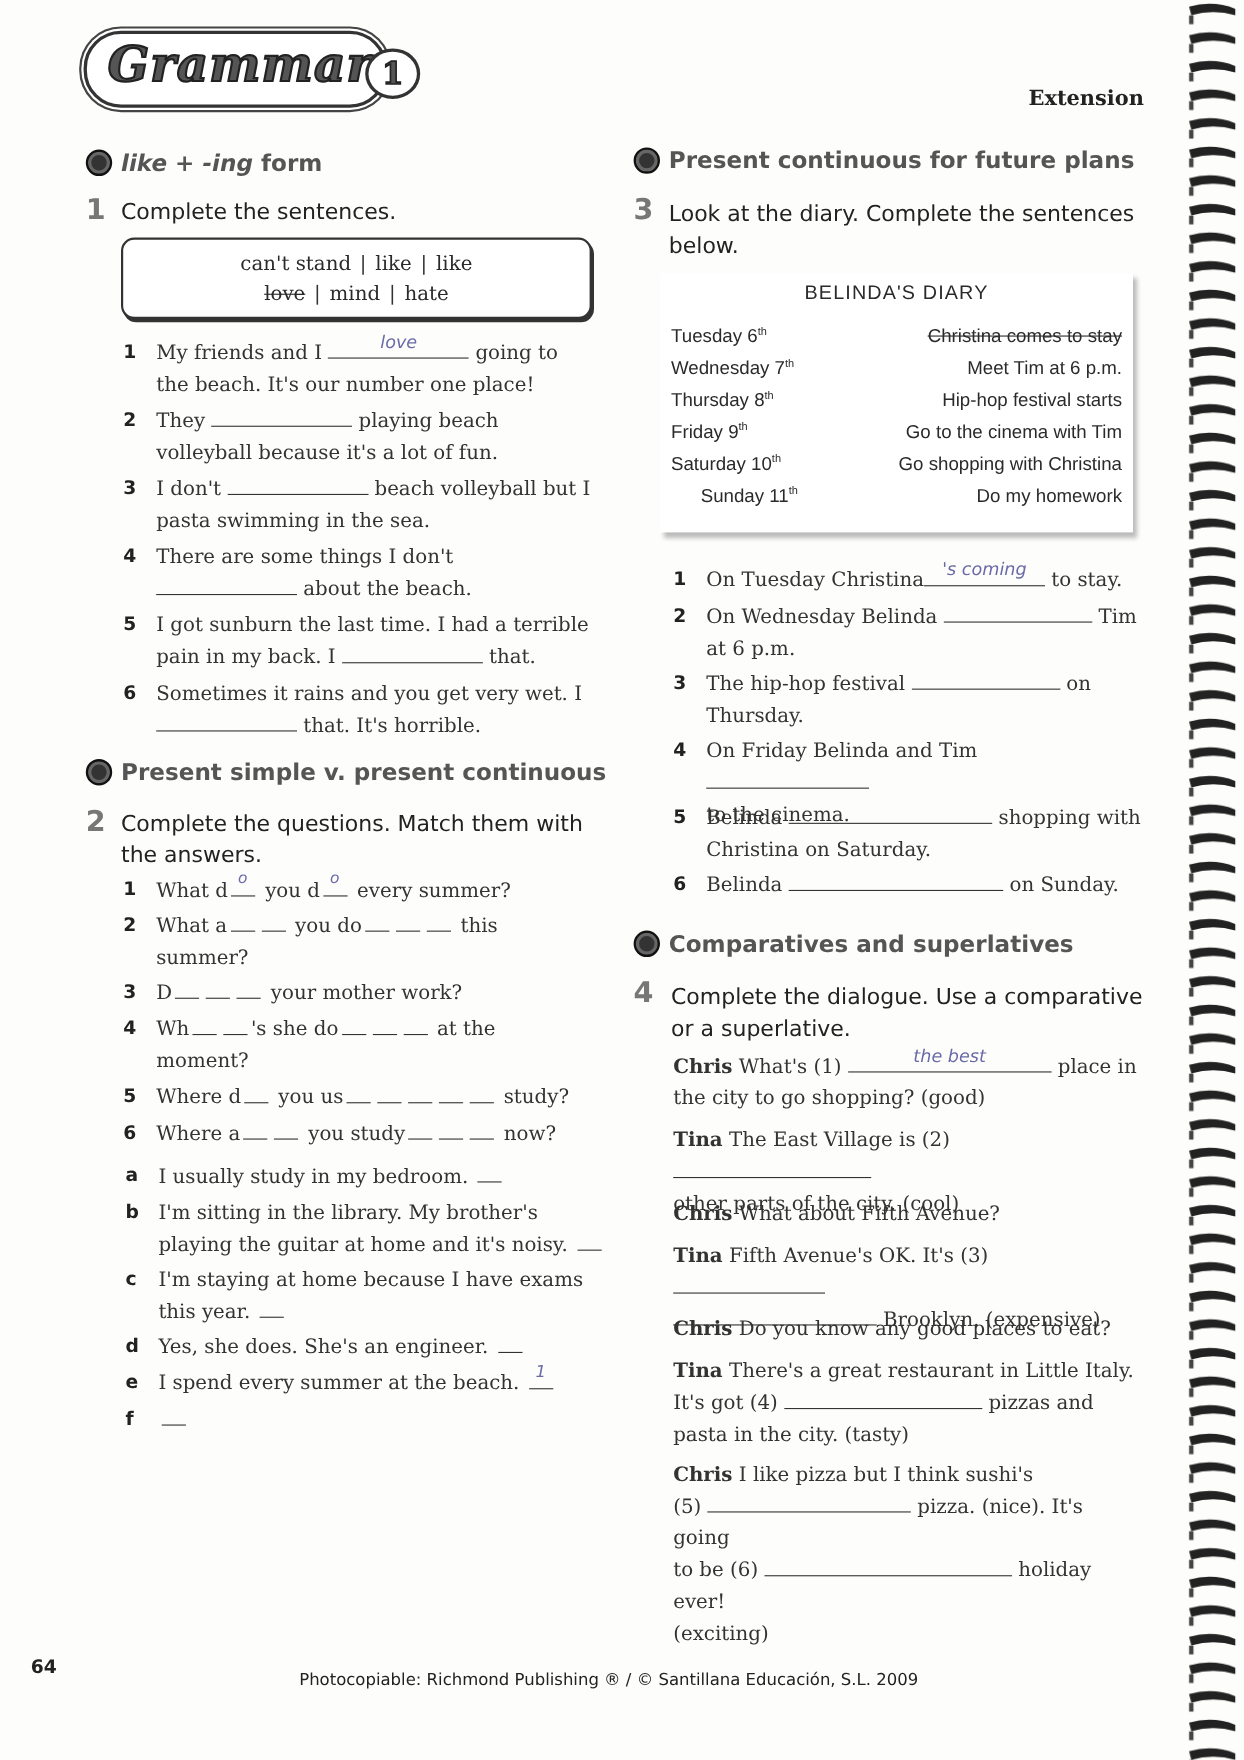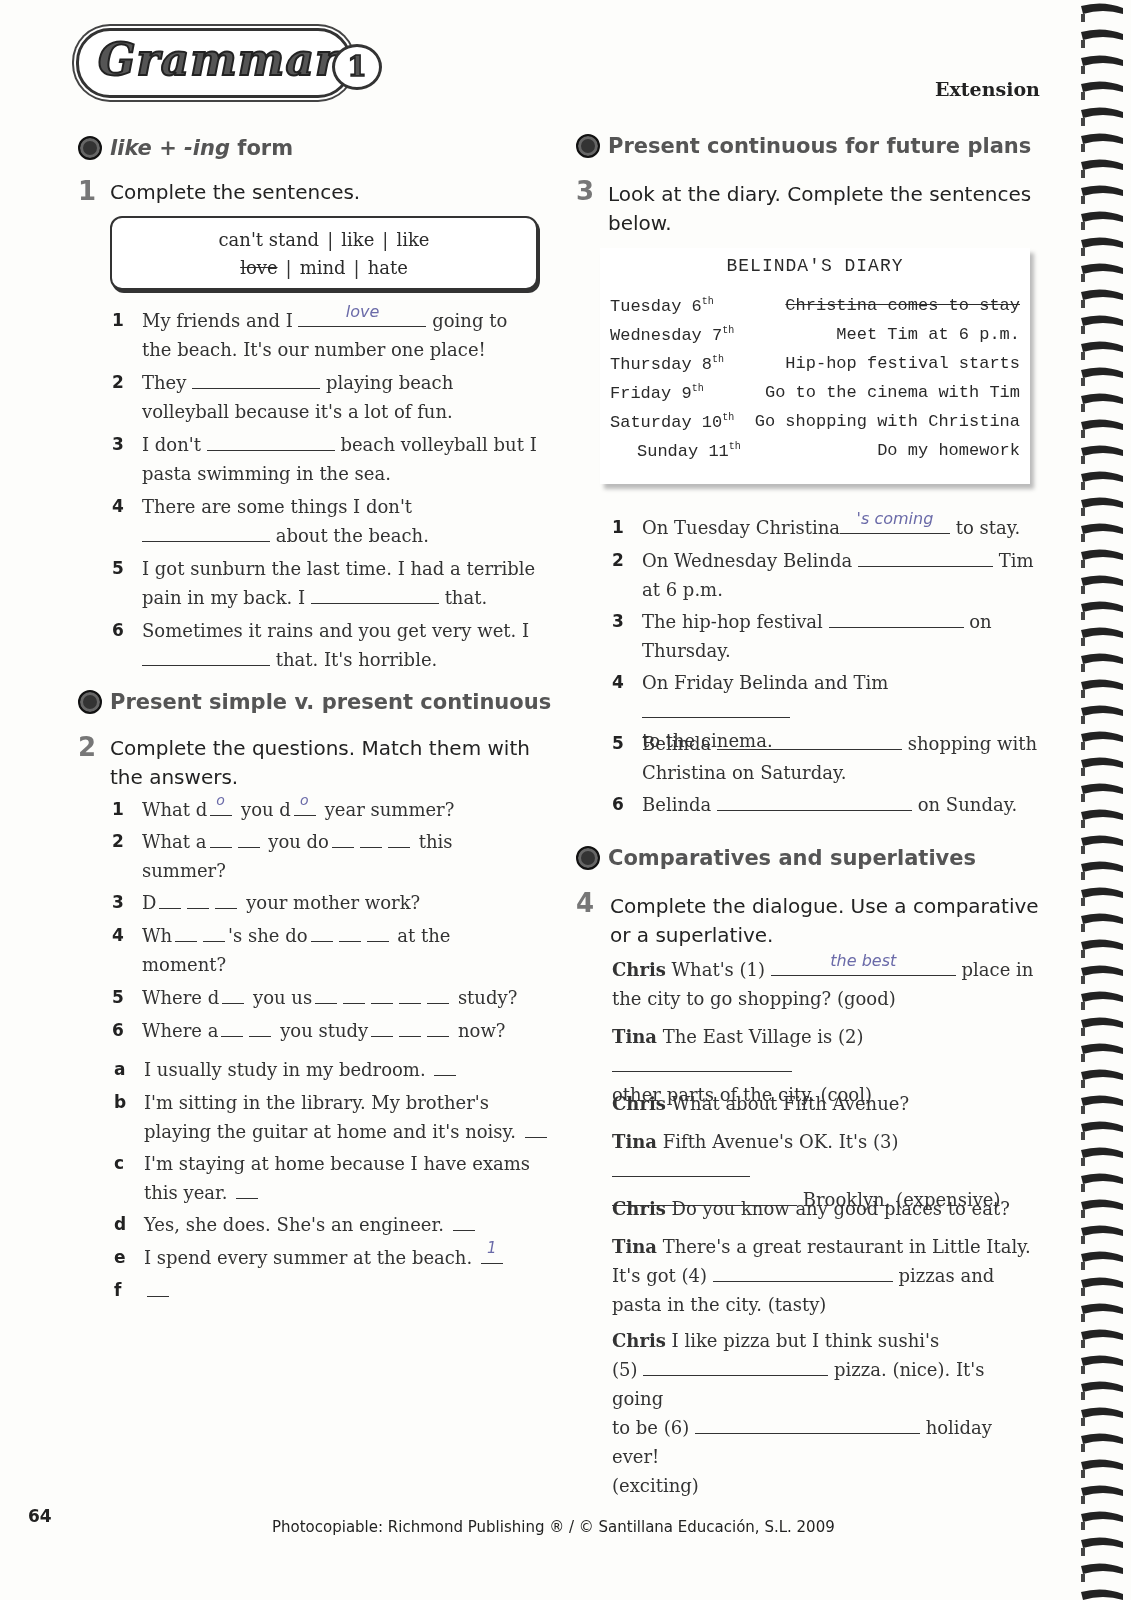--- a/index.html
+++ b/index.html
@@ -1,18 +1,18 @@
 <!DOCTYPE html>
 <html><head>
 <meta charset="utf-8">
 <style>
   html,body{margin:0;padding:0;}
   body{width:1131px;height:1600px;background:#fdfdfb;position:relative;overflow:hidden;font-family:"DejaVu Serif",serif;color:#2a2a2a;}
   .hand{font-family:"DejaVu Sans",sans-serif;font-style:italic;color:#6a6aa8;font-weight:300;}
-  .diaryfont{font-family:Liberation Mono, monospace;font-weight:300;}
+  .diaryfont{font-family:Liberation Sans, sans-serif;font-weight:300;}
   
   .badge{position:absolute;left:76px;top:28px;width:270px;height:64px;border:3px solid #333;border-radius:34px;background:#fff;box-shadow:0 0 0 2px #fff,0 0 0 4px #444;}
   .badge-text{position:absolute;left:98px;top:34px;font-family:"DejaVu Serif",serif;font-weight:bold;font-style:italic;font-size:44px;color:#555;-webkit-text-stroke:2px #222;letter-spacing:1px;}
   .badge-num{position:absolute;left:332px;top:44px;width:44px;height:40px;border:3px solid #333;border-radius:50%;background:#fff;text-align:center;font-weight:bold;font-size:28px;line-height:40px;color:#555;-webkit-text-stroke:1.5px #222;}
   .extension{position:absolute;left:935px;top:78px;font-weight:bold;font-size:19px;color:#222;}
   .sec-head{position:absolute;font-family:"DejaVu Sans",sans-serif;font-weight:bold;font-size:21px;color:#555;display:flex;align-items:center;gap:8px;}
   .bullet{width:20px;height:20px;border-radius:50%;background:#333;border:2px solid #111;box-shadow:inset 0 0 0 3px #666;}
   .ex-head{position:absolute;font-family:"DejaVu Sans",sans-serif;font-size:20px;color:#222;line-height:29px;}
   .ex-num{position:absolute;font-family:"DejaVu Sans",sans-serif;font-weight:bold;font-size:26px;color:#777;}
   .wordbox{position:absolute;left:110px;top:216px;width:428px;height:74px;border:2px solid #333;border-radius:12px;box-shadow:2px 3px 0 #333;background:#fff;text-align:center;font-size:18px;line-height:28px;padding-top:8px;box-sizing:border-box;}
@@ -112,21 +112,21 @@
 </div>
 <div class="ex-num" style="left:78px;top:732px;">2</div>
 <div class="ex-head" style="left:110px;top:734px;">
   <span>Complete the questions. Match them with</span><br><span>the answers.</span>
 </div>
 
 <div class="item" style="left:142px;top:795px;">
   <span class="n">1</span>
   <span>What d</span><span class="sb" style="position:relative;"><span class="hand" style="position:absolute;left:6px;bottom:0;font-size:14px;">o</span></span>
   <span>you d</span><span class="sb" style="position:relative;"><span class="hand" style="position:absolute;left:6px;bottom:0;font-size:14px;">o</span></span>
-  <span>year summer?</span>
+  <span>every summer?</span>
 </div>
 <div class="item" style="left:142px;top:827px;">
   <span class="n">2</span>
   <span>What a</span><span class="sb"></span><span class="sb"></span>
   <span>you do</span><span class="sb"></span><span class="sb"></span><span class="sb"></span>
   <span>this</span><br>
   <span>summer?</span>
 </div>
 <div class="item" style="left:142px;top:888px;">
   <span class="n">3</span>

